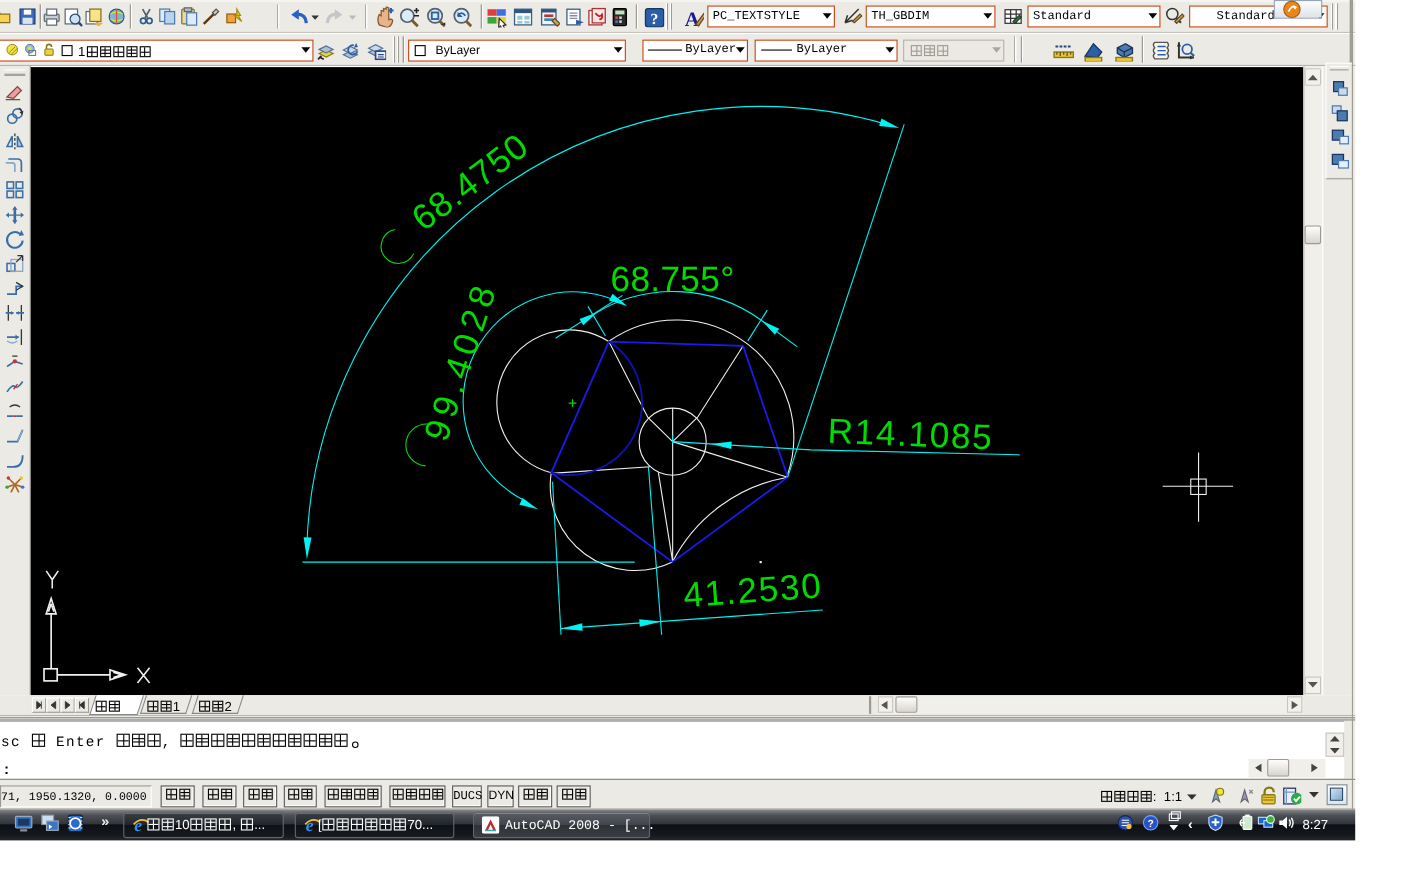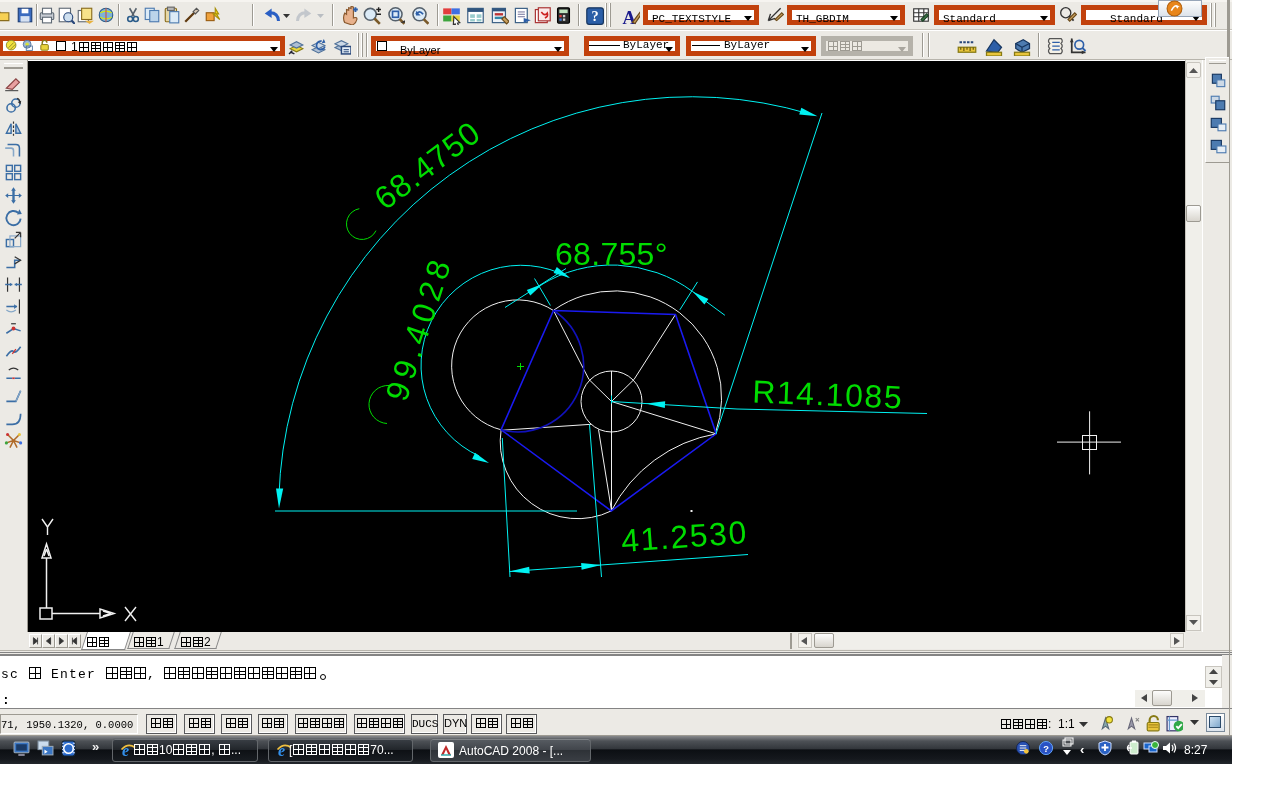--- a/index.html
+++ b/index.html
@@ -7,21 +7,21 @@
 .abs{position:absolute;}
 .cj{display:inline-block;border:1px solid currentColor;vertical-align:-1px;margin:0 1px;position:relative;
  background:linear-gradient(currentColor,currentColor) 50% 50%/100% 1px no-repeat,
  linear-gradient(currentColor,currentColor) 50% 50%/1px 100% no-repeat;}
 .cjb{background:linear-gradient(currentColor,currentColor) 0 30%/100% 1px no-repeat,
  linear-gradient(currentColor,currentColor) 0 70%/100% 1px no-repeat,
  linear-gradient(currentColor,currentColor) 50% 50%/1px 100% no-repeat;}
 .tb{position:absolute;left:0;width:1232px;background:#eceae5;}
 .sep{position:absolute;width:2px;background:linear-gradient(90deg,#9d9a92 50%,#fff 50%);}
 .grip{position:absolute;width:7px;background:linear-gradient(90deg,#fff 1px,#9d9a92 1px 2px,transparent 2px 4px,#fff 4px 5px,#9d9a92 5px 6px,transparent 6px);}
-.combo{position:absolute;height:20px;background:#fff;border:5px solid #c2410c;font-size:11px;color:#000;}
+.combo{position:absolute;height:20px;background:#fff;border:1px solid #c2410c;font-size:11px;color:#000;}
 .combo .tx{position:absolute;left:4px;top:3px;white-space:nowrap;font-family:"Liberation Mono",monospace;font-size:11px;}
 .combo .da{position:absolute;right:2px;top:6px;width:0;height:0;border:4px solid transparent;border-top:5px solid #000;}
 .combo.dis{background:#ece9e2;color:#9d9a92;border-color:#b5b2aa;}
 .combo.dis .da{border-top-color:#a9a69e;}
 .btn19{position:absolute;top:714px;height:20px;border:1px solid #58595b;background:#eceae5;color:#000;
  font-size:11px;text-align:center;box-shadow:inset -1px -1px 0 #fff;}
 .tbtn{position:absolute;top:738px;height:24px;border:1px solid #63676b;border-radius:3px;
  background:linear-gradient(#3a3f45,#22262b 48%,#0e1115 52%,#181c21);color:#fff;font-size:12px;
  box-shadow:inset 0 1px 0 rgba(255,255,255,.25);white-space:nowrap;overflow:hidden;}
 svg{display:block;}
@@ -607,21 +607,21 @@
       <text x="2" y="13.5" font-size="16" font-style="italic" font-weight="bold" fill="#3390ea" font-family="Liberation Serif">e</text>
       <path d="M1.5 7.5 Q8 0.5 15 5.5" stroke="#f0c040" stroke-width="1.6" fill="none"></path>
     </svg>
 <div class="abs" style="left:289px;top:743px;color:#fff;font-size:12px;">[<i class="cj" style="width:11px;height:11px;"></i><i class="cj cjb" style="width:11px;height:11px;"></i><i class="cj" style="width:11px;height:11px;"></i><i class="cj cjb" style="width:11px;height:11px;"></i><i class="cj" style="width:11px;height:11px;"></i><i class="cj cjb" style="width:11px;height:11px;"></i>70...</div>
 <div class="tbtn" style="left:430px;width:161px;background:linear-gradient(#585d63,#42464c 48%,#2e3237 52%,#3a3e44);"></div>
 <svg class="abs" style="left:438px;top:742px" width="16" height="16" viewBox="0 0 16 16">
       <rect x="0" y="0" width="16" height="16" rx="2" fill="#fff"></rect>
       <path d="M3 13 L8 3 L13 13 L10.5 13 L8 7.5 L5.5 13 Z" fill="#c02a2a"></path>
       <path d="M3 13 h10" stroke="#3aa" stroke-width="1.5"></path>
     </svg>
-<div class="abs" style="left:459px;top:744px;color:#fff;font-size:12px;font-family:Liberation Sans, sans-serif;">AutoCAD 2008 - [...</div>
+<div class="abs" style="left:459px;top:744px;color:#fff;font-size:12px;font-family:Liberation Mono, monospace;">AutoCAD 2008 - [...</div>
 <svg class="abs" style="left:1016px;top:741px" width="15" height="15" viewBox="0 0 16 16">
       <circle cx="7.5" cy="7.5" r="7" fill="#2a52b4" stroke="#14244f"></circle>
       <path d="M4 5 h7 M4 7.5 h7 M4 10 h7" stroke="#fff"></path>
       <circle cx="11" cy="11" r="2.5" fill="#f2c23c"></circle>
     </svg>
 <svg class="abs" style="left:1039px;top:741px" width="15" height="15" viewBox="0 0 16 16">
       <circle cx="7.5" cy="7.5" r="7" fill="#2a52c4" stroke="#6af"></circle>
       <text x="7.5" y="11.5" font-size="10" font-weight="bold" fill="#fff" text-anchor="middle">?</text>
     </svg>
 <svg class="abs" style="left:1062px;top:737px" width="12" height="10" viewBox="0 0 12 10">

